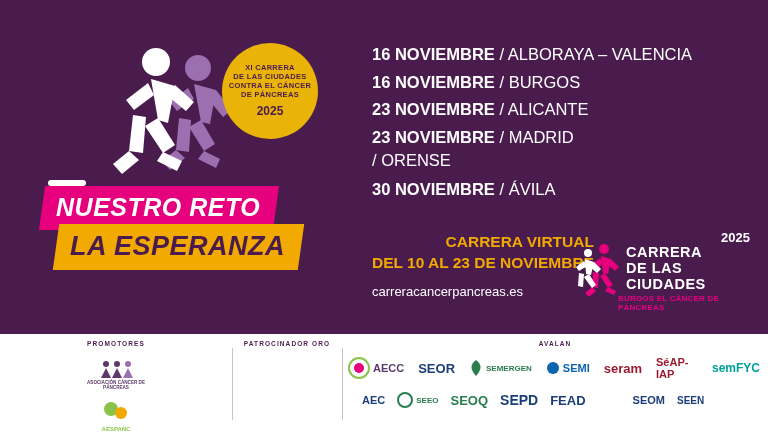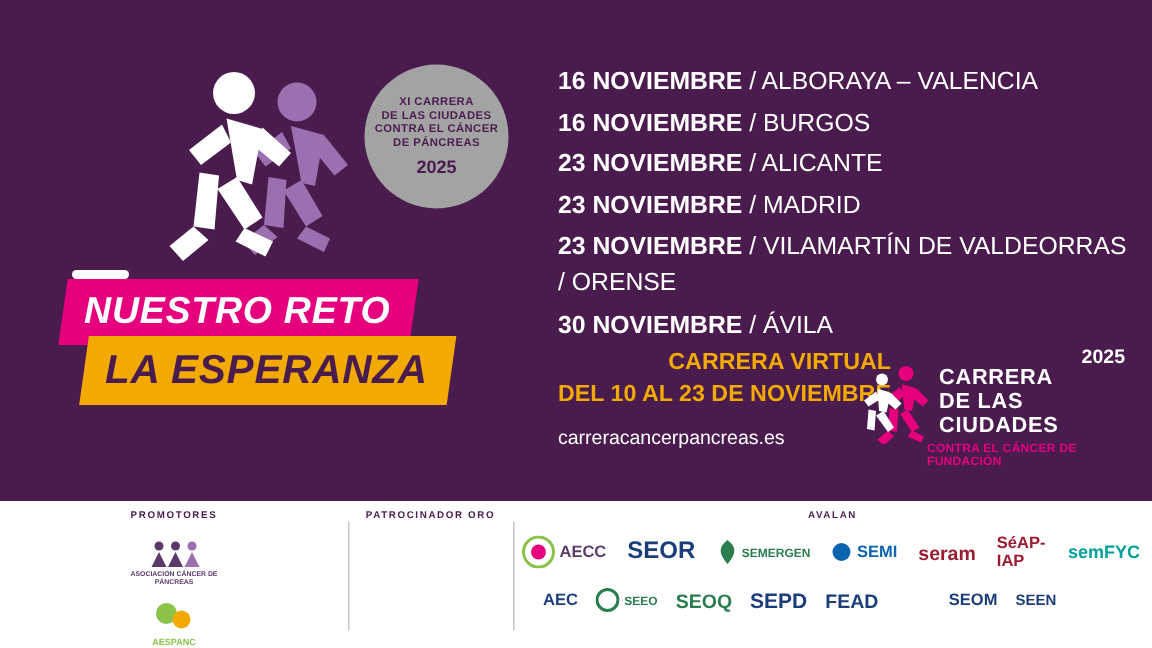--- a/index.html
+++ b/index.html
@@ -59,24 +59,24 @@
     background: #f2a900;
     color: #4a1c4e;
     font-size: 27px;
     transform: skewX(-8deg);
   }
   .ribbon-2 span { display: inline-block; transform: skewX(8deg); }
 
   
   .badge {
     position: absolute;
-    left: 243px; top: 43px;
+    left: 222px; top: 43px;
     width: 96px; height: 96px;
     border-radius: 50%;
-    background: #a3a3a3;
+    background: #eab308;
     color: #4a1c4e;
     display: flex;
     flex-direction: column;
     align-items: center;
     justify-content: center;
     text-align: center;
     line-height: 1.18;
   }
   .badge .line { font-size: 7.5px; font-weight: bold; letter-spacing: 0.3px; }
   .badge .year { font-size: 12px; font-weight: bold; margin-top: 4px; }
@@ -234,23 +234,20 @@
         <span class="d">16 NOVIEMBRE</span><span class="c"> / </span><span class="c">ALBORAYA – VALENCIA</span>
       </div>
       <div class="date-row">
         <span class="d">16 NOVIEMBRE</span><span class="c"> / </span><span class="c">BURGOS</span>
       </div>
       <div class="date-row">
         <span class="d">23 NOVIEMBRE</span><span class="c"> / </span><span class="c">ALICANTE</span>
       </div>
       <div class="date-row">
         <span class="d">23 NOVIEMBRE</span><span class="c"> / </span><span class="c">MADRID</span>
-      </div>
-      <div class="date-row">
-        <span class="d">23 NOVIEMBRE</span><span class="c"> / </span><span class="c">VILAMARTÍN DE VALDEORRAS</span>
       </div>
       <div class="date-cont">/ ORENSE</div>
       <div class="date-row">
         <span class="d">30 NOVIEMBRE</span><span class="c"> / </span><span class="c">ÁVILA</span>
       </div>
     </div>
 
     <div class="virtual">
       <div>CARRERA VIRTUAL</div>
       <div>DEL 10 AL 23 DE NOVIEMBRE</div>
@@ -276,21 +273,21 @@
           <path d="M11 19 l9 3 -3 13 -5 -1 z"></path>
           <path d="M20 22 l7 7 -4 4 -7 -6 z"></path>
           <path d="M10 21 l-8 6 3 4 8 -5 z"></path>
           <path d="M15 34 l7 11 -4 3 -8 -11 z"></path>
           <path d="M10 34 l-1 13 -5 -1 1 -13 z"></path>
         </g>
       </svg>
       <div class="t1">CARRERA</div>
       <div class="t2">DE LAS</div>
       <div class="t3">CIUDADES</div>
-      <div class="t4">CONTRA EL CÁNCER DE FUNDACIÓN</div>
+      <div class="t4">BURGOS EL CÁNCER DE PÁNCREAS</div>
     </div>
 
   </div>
 
   <div class="footer">
 
     <div class="fcol" style="left:0; width:232px;">
       <div class="fhead">PROMOTORES</div>
       <div class="logos" style="margin-top:12px;flex-direction:column;">
         <div class="logo-box" style="width:68px;">
@@ -334,21 +331,21 @@
     <div class="avalan-grid">
       <div class="av-row">
         <div class="av" style="color:#5b3a6b;">
           <svg width="22" height="22" viewBox="0 0 22 22">
             <circle cx="11" cy="11" r="10" fill="none" stroke="#8bc34a" stroke-width="2"></circle>
             <circle cx="11" cy="11" r="5" fill="#e6007e"></circle>
           </svg>
           <span>AECC</span>
         </div>
         <div class="av" style="color:#1b3e7a;">
-          <span style="font-size:16px;">SEOR</span>
+          <span style="font-size:13px;">SEOR</span>
         </div>
         <div class="av" style="color:#2a7d4f;">
           <svg width="14" height="16" viewBox="0 0 14 16">
             <path d="M7 0 C2 4 0 8 7 16 C14 8 12 4 7 0z" fill="#2a7d4f"></path>
           </svg>
           <span style="font-size:8px;">SEMERGEN</span>
         </div>
         <div class="av" style="color:#0b64b0;">
           <svg width="14" height="14" viewBox="0 0 14 14">
             <circle cx="7" cy="7" r="6" fill="#0b64b0"></circle>

